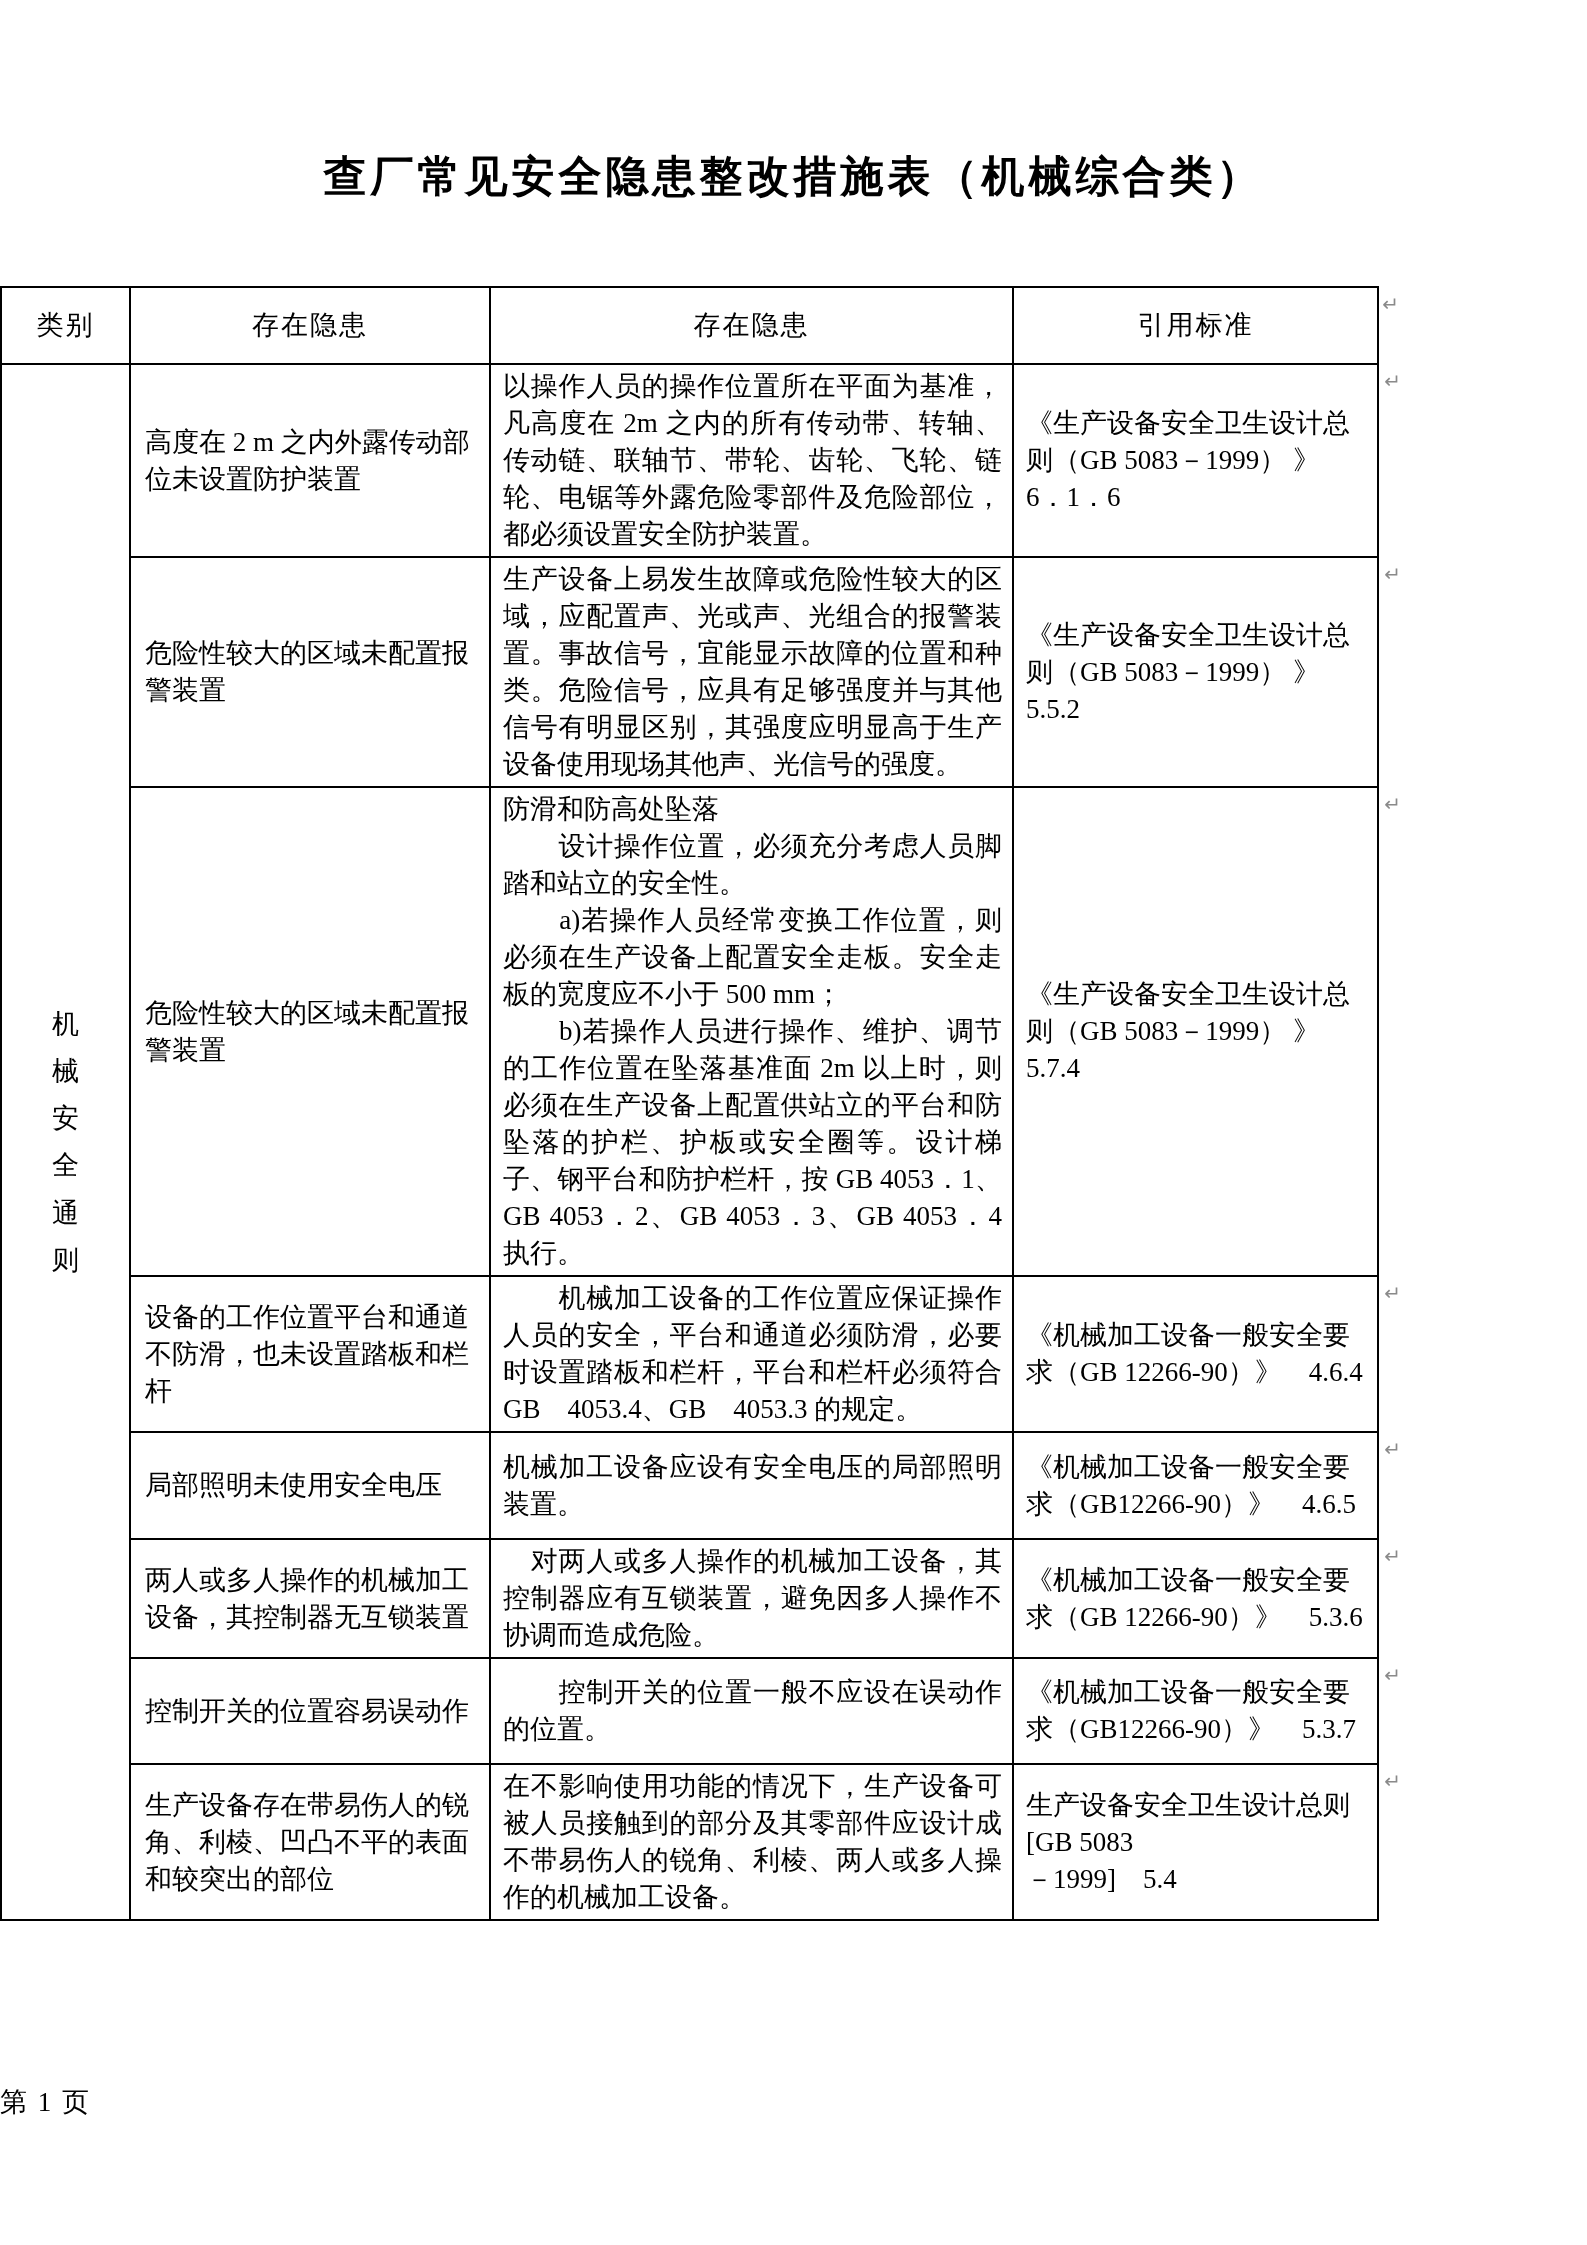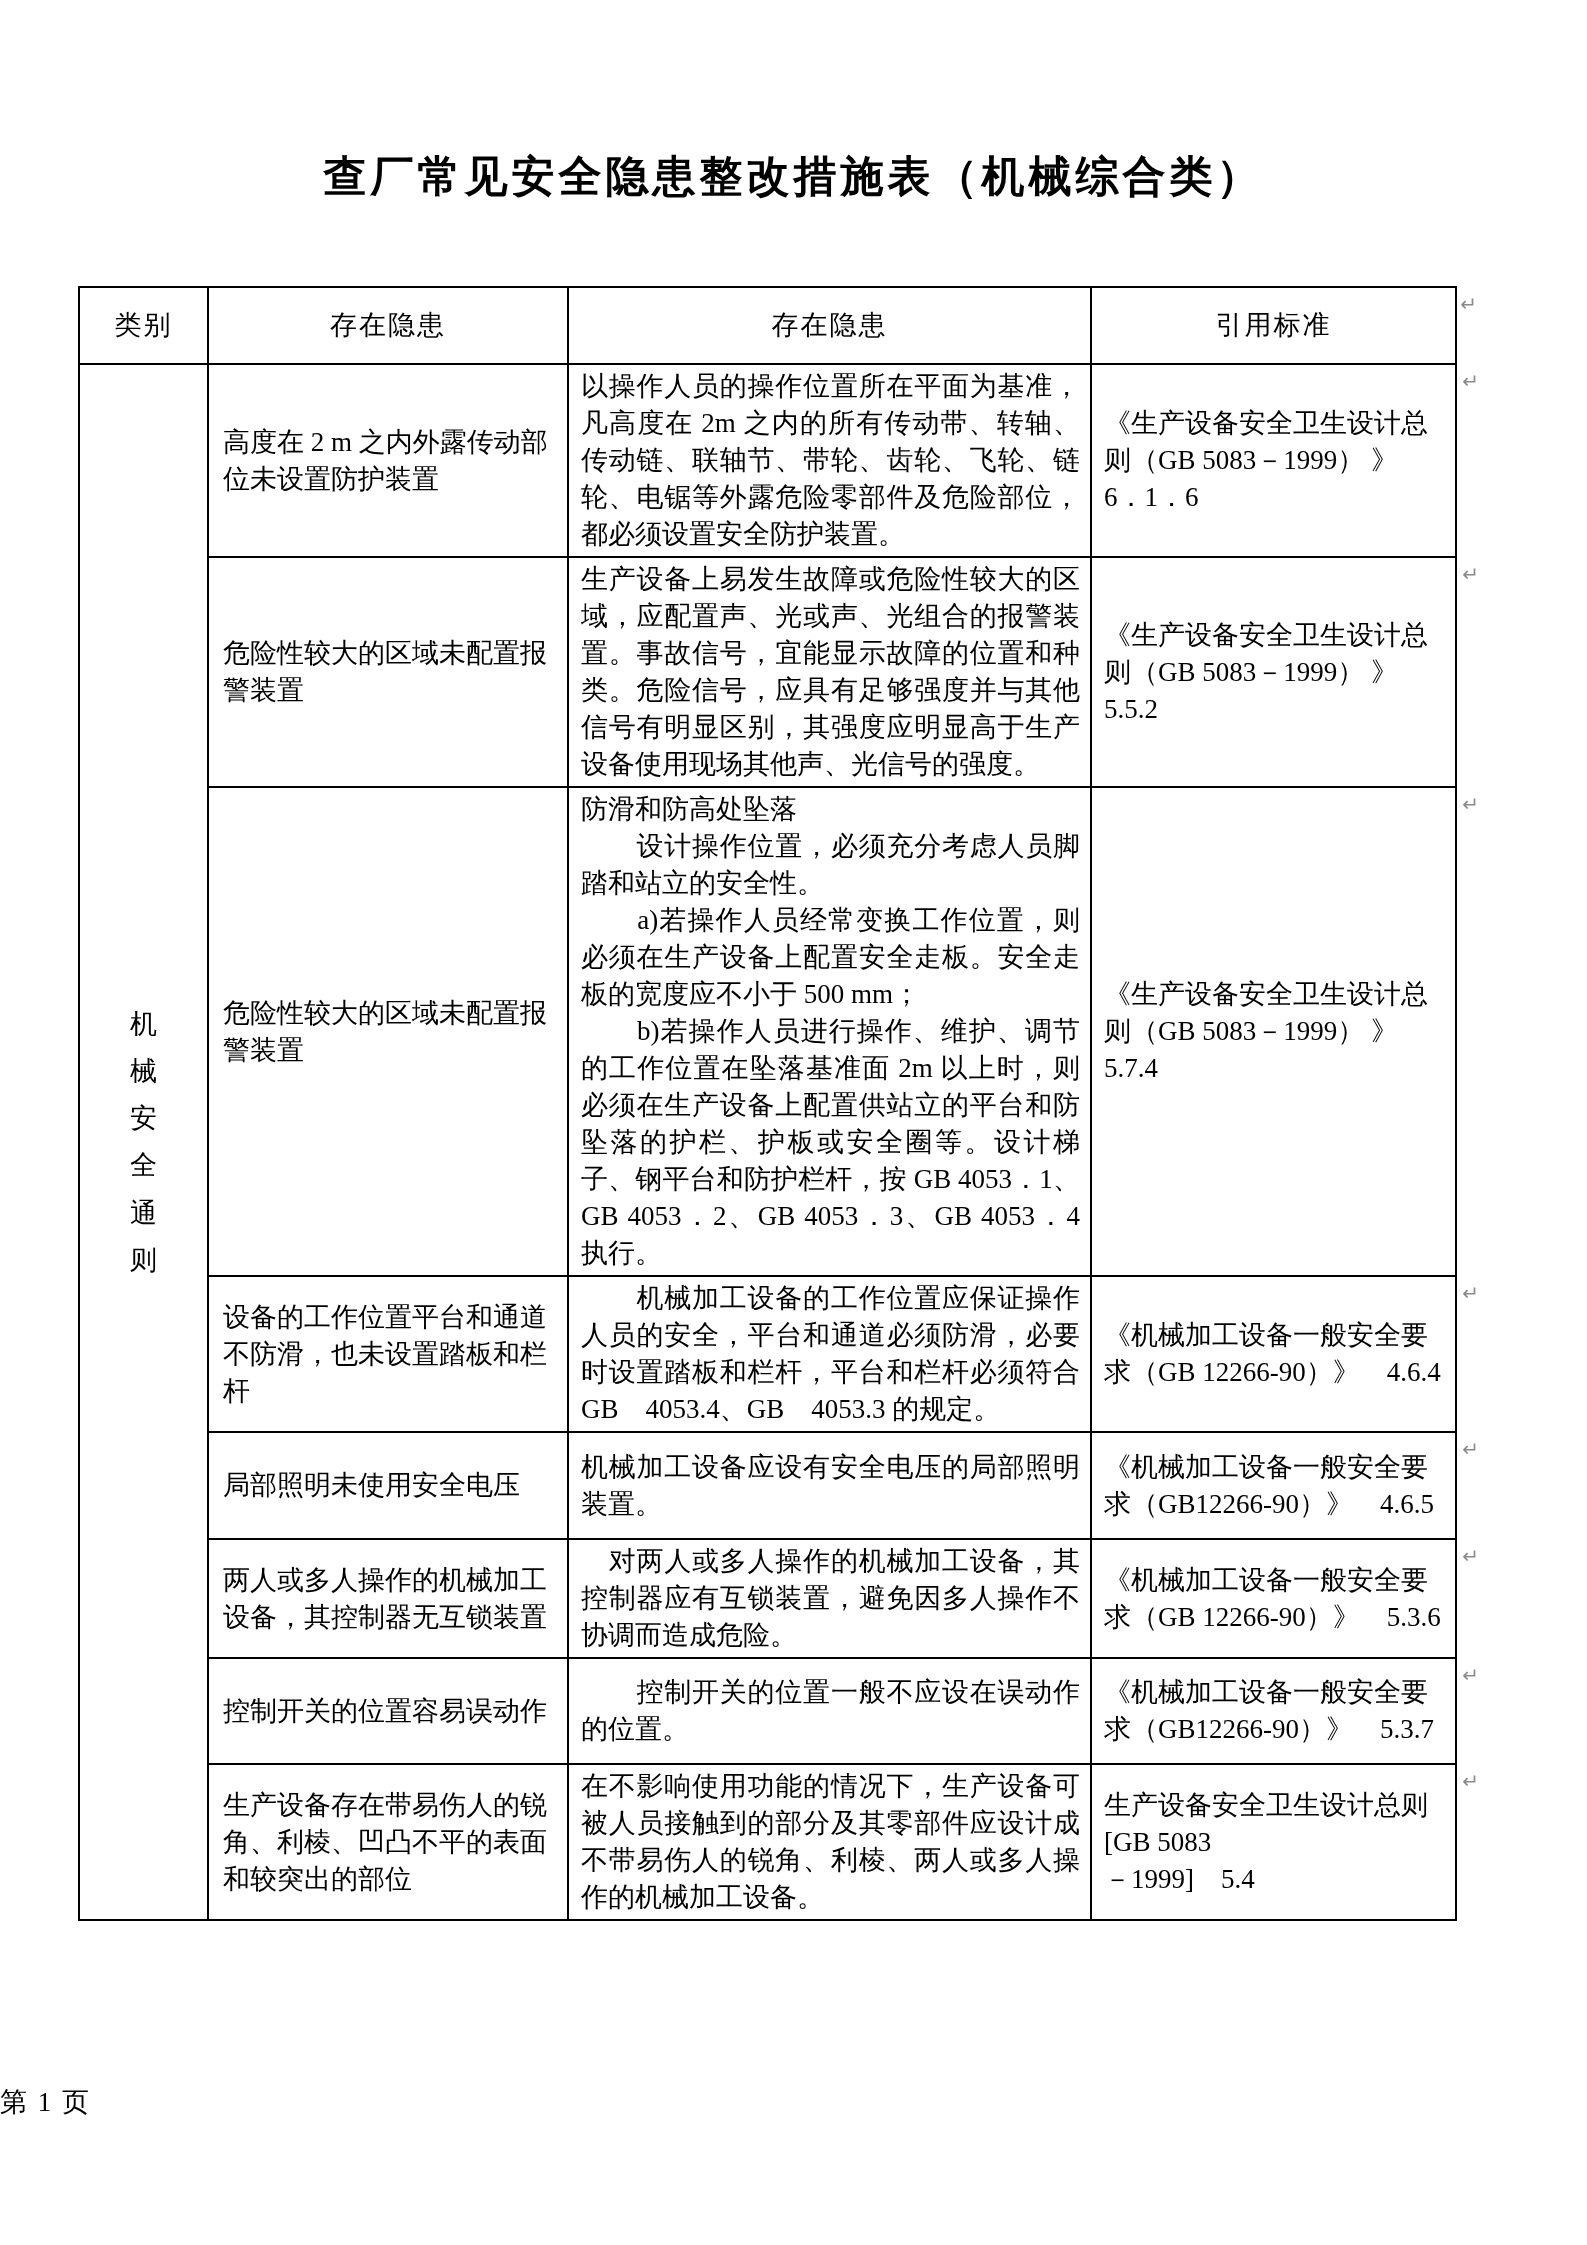--- a/index.html
+++ b/index.html
@@ -25,21 +25,20 @@
     margin-top: 98px;
     margin-left: 122px;
     font-size: 33px;
     font-weight: bold;
     letter-spacing: 5px;
     line-height: 1.1;
   }
   .tbl-wrap {
     position: relative;
     margin-top: 85px;
-    margin-left: 78px;
     width: 1377px;
   }
   table.safety {
     width: 1377px;
     border-collapse: collapse;
     table-layout: fixed;
     font-size: 27px;
     line-height: 37px;
   }
   table.safety th, table.safety td {

